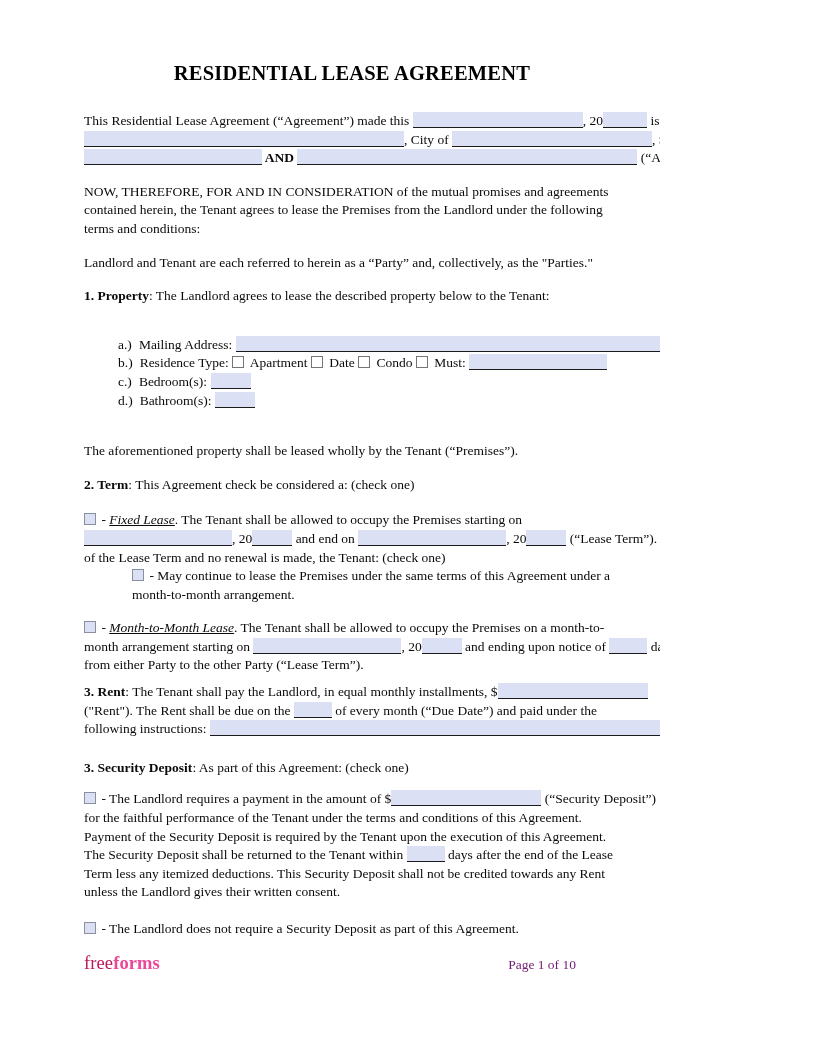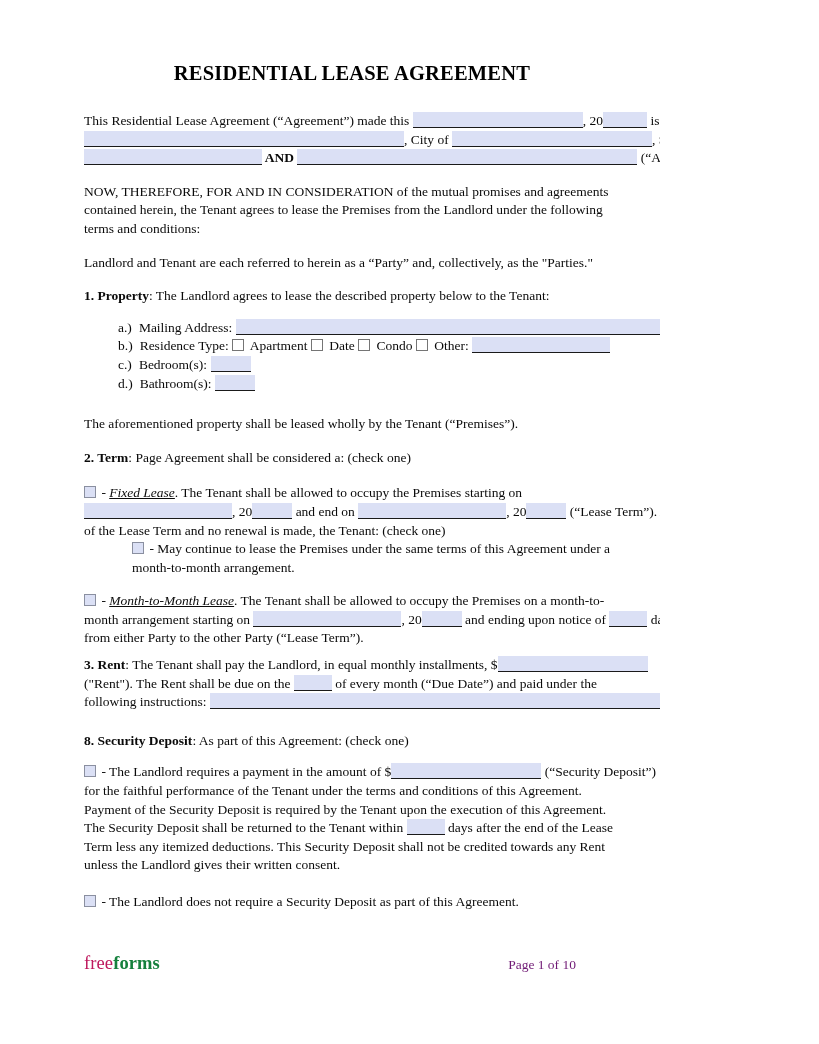--- a/index.html
+++ b/index.html
@@ -32,21 +32,21 @@
   .cb.white{background:#ffffff;border:1px solid #757575;margin-right:3px;}
   .indent1{padding-left:34px;}
   .indent2{padding-left:48px;}
   .ilabel{margin-right:7px;}
   .footer{
     position:absolute;left:84px;right:84px;top:954px;
     display:flex;justify-content:space-between;align-items:baseline;
   }
   .logo{font-size:18.5px;font-weight:700;letter-spacing:0.1px;}
   .logo .free{color:#be185d;font-weight:400;}
-  .logo .forms{color:#15803d;font-weight:700;}
+  .logo .forms{color:#ec4899;font-weight:700;}
   .pagenum{font-size:13.5px;color:#701a75;}
 </style>
 </head>
 <body>
 
 <div class="page">
 
   <h1 class="title">RESIDENTIAL LEASE AGREEMENT</h1>
 
   <div class="p">
@@ -56,32 +56,32 @@
   </div>
 
   <div class="p">
     <div class="line">NOW, THEREFORE, FOR AND IN CONSIDERATION of the mutual promises and agreements</div>
     <div class="line">contained herein, the Tenant agrees to lease the Premises from the Landlord under the following</div>
     <div class="line">terms and conditions:</div>
   </div>
 
   <div class="p line">Landlord and Tenant are each referred to herein as a “Party” and, collectively, as the "Parties."</div>
 
-  <div class="p line" style="margin-bottom:13px"><span class="b">1. Property</span><span>: The Landlord agrees to lease the described property below to the Tenant:</span></div>
+  <div class="p line" style="margin-bottom:30px"><span class="b">1. Property</span><span>: The Landlord agrees to lease the described property below to the Tenant:</span></div>
 
-  <div class="p" style="margin-bottom:22px">
+  <div class="p" style="margin-bottom:32px">
     <div class="line indent1"><span class="ilabel">a.)</span><span>Mailing Address:</span> <span class="blank" style="width:468px"></span></div>
-    <div class="line indent1"><span class="ilabel">b.)</span><span>Residence Type:</span> <span class="cb white"></span> <span>Apartment</span> <span class="cb white"></span> <span>Date</span> <span class="cb white"></span> <span>Condo</span> <span class="cb white"></span> <span>Other:</span> <span class="blank" style="width:138px"></span></div>
+    <div class="line indent1"><span class="ilabel">b.)</span><span>Residence Type:</span> <span class="cb white"></span> <span>Apartment</span> <span class="cb white"></span> <span>Date</span> <span class="cb white"></span> <span>Condo</span> <span class="cb white"></span> <span>Must:</span> <span class="blank" style="width:138px"></span></div>
     <div class="line indent1"><span class="ilabel">c.)</span><span>Bedroom(s):</span> <span class="blank" style="width:40px"></span></div>
     <div class="line indent1"><span class="ilabel">d.)</span><span>Bathroom(s):</span> <span class="blank" style="width:40px"></span></div>
   </div>
 
   <div class="p line">The aforementioned property shall be leased wholly by the Tenant (“Premises”).</div>
 
-  <div class="p line" style="margin-bottom:17px"><span class="b">2. Term</span><span>: Page Agreement shall be considered a: (check one)</span></div>
+  <div class="p line" style="margin-bottom:17px"><span class="b">2. Term</span><span>: This Agreement check be considered a: (check one)</span></div>
 
   <div class="p" style="margin-bottom:0">
     <div class="line"><span class="cb"></span><span> - </span><span class="lease-name">Fixed Lease</span><span>. The Tenant shall be allowed to occupy the Premises starting on</span></div>
     <div class="line"><span class="blank" style="width:148px"></span><span>, 20</span><span class="blank" style="width:40px"></span><span> and end on </span><span class="blank" style="width:148px"></span><span>, 20</span><span class="blank" style="width:40px"></span><span> (“Lease Term”). At the end</span></div>
     <div class="line">of the Lease Term and no renewal is made, the Tenant: (check one)</div>
   </div>
 
   <div class="p">
     <div class="indent2">
       <div class="line"><span class="cb"></span><span> - May continue to lease the Premises under the same terms of this Agreement under a</span></div>
@@ -94,21 +94,21 @@
     <div class="line"><span>month arrangement starting on </span><span class="blank" style="width:148px"></span><span>, 20</span><span class="blank" style="width:40px"></span><span> and ending upon notice of </span><span class="blank" style="width:38px"></span><span> days</span></div>
     <div class="line">from either Party to the other Party (“Lease Term”).</div>
   </div>
 
   <div class="p" style="margin-bottom:20px">
     <div class="line"><span class="b">3. Rent</span><span>: The Tenant shall pay the Landlord, in equal monthly installments, $</span><span class="blank" style="width:150px"></span></div>
     <div class="line"><span>("Rent"). The Rent shall be due on the </span><span class="blank" style="width:38px"></span><span> of every month (“Due Date”) and paid under the</span></div>
     <div class="line"><span>following instructions: </span><span class="blank" style="width:488px"></span><span>.</span></div>
   </div>
 
-  <div class="p line" style="margin-bottom:13px"><span class="b">8. Security Deposit</span><span>: As part of this Agreement: (check one)</span></div>
+  <div class="p line" style="margin-bottom:13px"><span class="b">3. Security Deposit</span><span>: As part of this Agreement: (check one)</span></div>
 
   <div class="p" style="margin-bottom:18px">
     <div class="line"><span class="cb"></span><span> - The Landlord requires a payment in the amount of $</span><span class="blank" style="width:150px"></span><span> (“Security Deposit”)</span></div>
     <div class="line">for the faithful performance of the Tenant under the terms and conditions of this Agreement.</div>
     <div class="line">Payment of the Security Deposit is required by the Tenant upon the execution of this Agreement.</div>
     <div class="line"><span>The Security Deposit shall be returned to the Tenant within </span><span class="blank" style="width:38px"></span><span> days after the end of the Lease</span></div>
     <div class="line">Term less any itemized deductions. This Security Deposit shall not be credited towards any Rent</div>
     <div class="line">unless the Landlord gives their written consent.</div>
   </div>
 

